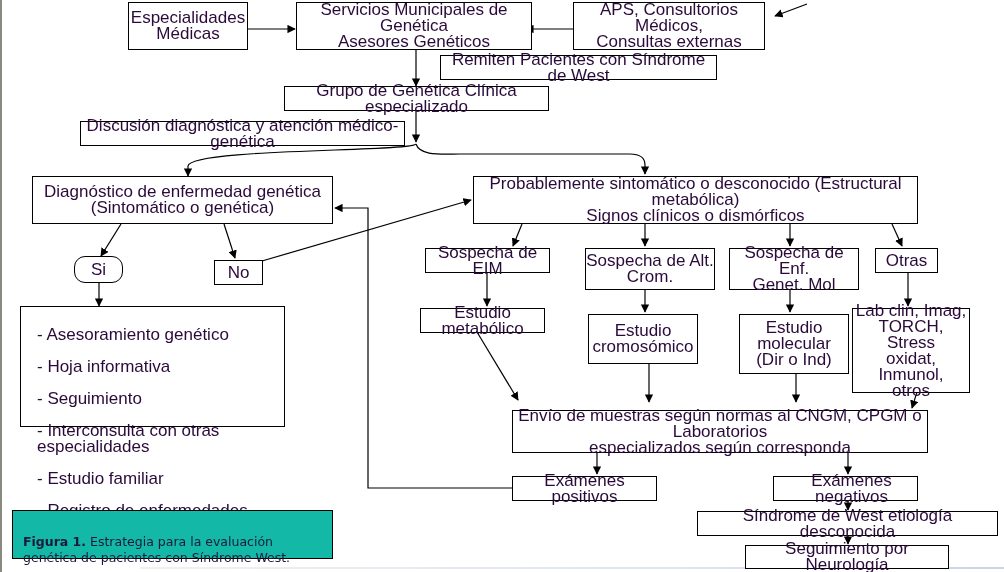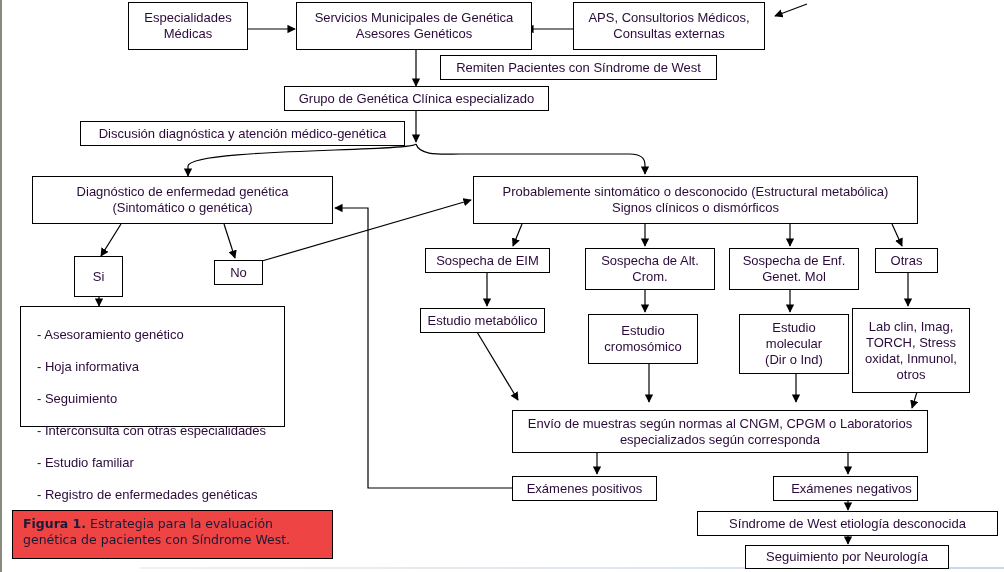--- a/index.html
+++ b/index.html
@@ -7,31 +7,31 @@
       width: 1004px; height: 572px; position: relative; overflow: hidden;
       background: #ffffff;
       font-family: "Liberation Sans", sans-serif;
     }
     .left-rule { position: absolute; left: 0; top: 0; width: 2px; height: 572px; background: #8a8a80; }
     .bottom-rule { position: absolute; left: 140px; top: 567px; width: 864px; height: 2px; background: linear-gradient(90deg,#f0f0f0,#dfe6ef 60%,#c9d6e6); }
     svg.links { position: absolute; left: 0; top: 0; width: 1004px; height: 572px; }
     .box {
       position: absolute; box-sizing: border-box;
       border: 1px solid #000; background: #fff;
-      color: #2a0a3a; font-size: 13px; line-height: 16px;
+      color: #2a0a3a; font-size: 17px; line-height: 16px;
       display: flex; align-items: center; justify-content: center;
       text-align: center; white-space: pre-line;
     }
     .box.list { justify-content: flex-start; align-items: flex-start; text-align: left; padding: 4px 0 0 16px; }
     .box.list ul { list-style: none; margin: 0; padding: 0; }
     .box.list li { line-height: 16px; }
     .caption {
-      position: absolute; box-sizing: border-box; border: 1px solid #000; background: #ef4444;
+      position: absolute; box-sizing: border-box; border: 1px solid #000; background: #14b8a6;
       font-family: "DejaVu Sans", sans-serif; font-size: 12.5px; line-height: 16px;
-      color: #1a1a3a; padding: 5px 10px;
+      color: #1a1a3a; padding: 23px 10px;
     }
     .caption b { font-weight: bold; }
   </style>
 </head>
 <body>
 
 <div class="left-rule"></div>
 <div class="bottom-rule"></div>
 
 <svg class="links" viewBox="0 0 1004 572">
@@ -78,21 +78,21 @@
 Asesores Genéticos</div>
 <div class="box" style="left:573px;top:2px;width:192px;height:48px;">APS, Consultorios Médicos,
 Consultas externas</div>
 <div class="box" style="left:440px;top:55px;width:277px;height:25px;">Remiten Pacientes con Síndrome de West</div>
 <div class="box" style="left:284px;top:86px;width:265px;height:25px;">Grupo de Genética Clínica especializado</div>
 <div class="box" style="left:80px;top:121px;width:325px;height:25px;">Discusión diagnóstica y atención médico-genética</div>
 <div class="box" style="left:32px;top:176px;width:301px;height:48px;">Diagnóstico de enfermedad genética
 (Sintomático o genética)</div>
 <div class="box" style="left:473px;top:176px;width:445px;height:48px;">Probablemente sintomático o desconocido (Estructural metabólica)
 Signos clínicos o dismórficos</div>
-<div class="box" style="left:74px;top:256px;width:49px;height:41px;">Si</div>
+<div class="box" style="left:74px;top:256px;width:49px;height:27px;border-radius:11px;">Si</div>
 <div class="box" style="left:214px;top:260px;width:49px;height:25px;">No</div>
 <div class="box list" style="left:20px;top:306px;width:265px;height:121px;">
   <ul>
     <li>- Asesoramiento genético</li>
     <li>- Hoja informativa</li>
     <li>- Seguimiento</li>
     <li>- Interconsulta con otras especialidades</li>
     <li>- Estudio familiar</li>
     <li>- Registro de enfermedades genéticas</li>
   </ul>

